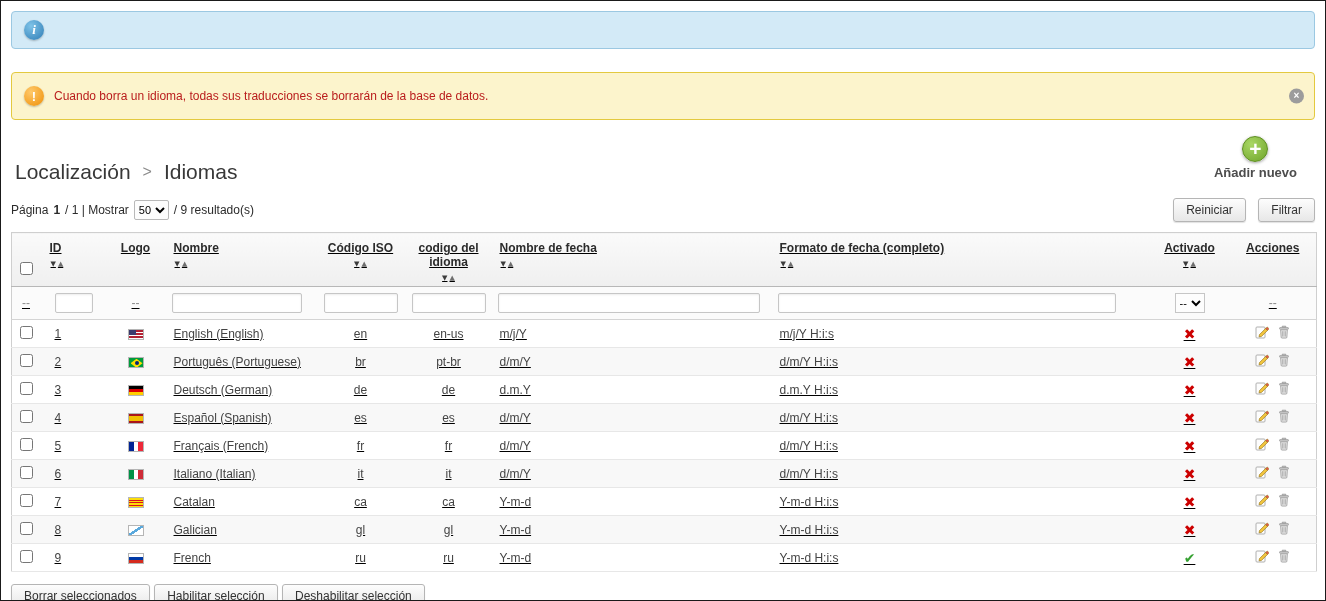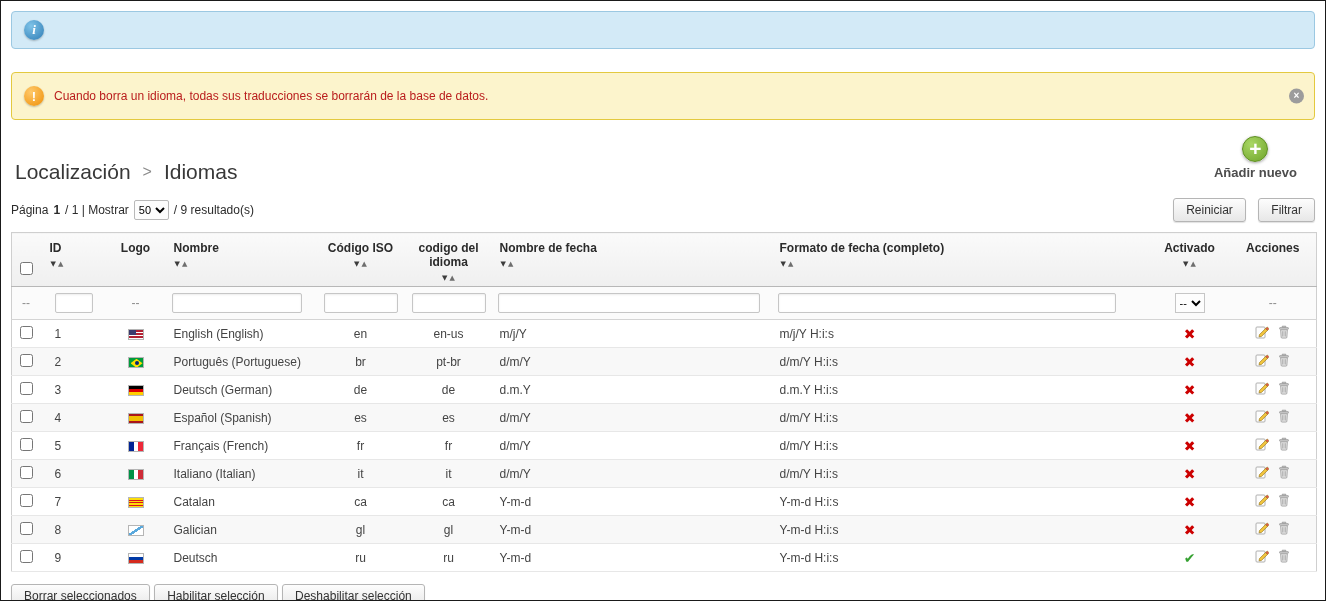--- a/index.html
+++ b/index.html
@@ -35,21 +35,21 @@
   
   .toolbar{ display:flex; justify-content:space-between; align-items:center; padding:2px 10px 10px; }
   .pagination{ font-size:12px; color:#2b2b2b; display:flex; align-items:center; gap:5px; }
   .pagination select{ font-size:11px; height:20px; border:1px solid #b9b9b9; background:#fdfdfd; border-radius:2px; }
   .btn{ font-size:12px; color:#333; padding:4px 12px; border:1px solid #b5b5b5; border-radius:3px;
         background:linear-gradient(#fdfdfd,#e7e7e7); box-shadow:0 1px 1px rgba(0,0,0,.12); cursor:pointer;
         font-family:"Liberation Sans",sans-serif; }
   .toolbar .btn{ margin-left:8px; }
 
   
-  table{ width:1306px; margin:0 10px; border-collapse:collapse; table-layout:fixed; border:1px solid #cfcfcf; background:#fff; }
+  table{ width:1306px; margin:0 10px; border-collapse:collapse; table-layout:fixed; border:1px solid #cfcfcf; background:#fff;text-decoration:underline; }
   thead th{ background:linear-gradient(#fafafa,#efefef); border-bottom:1px solid #b7b7b7; font-size:12px; font-weight:bold;
             color:#2b2b2b; padding:8px 8px 4px; vertical-align:top; text-align:left; }
   th.c-check{ text-align:center; vertical-align:bottom; padding-bottom:8px; }
   th.c-logo, th.c-iso, th.c-code, th.c-active, th.c-actions{ text-align:center; }
   .sort{ margin-top:3px; line-height:8px; cursor:pointer; font-family:"DejaVu Sans",sans-serif; }
   .sort span{ font-size:7px; padding:0 1px; }
   .sd::before{ content:"▼"; color:#3c3c3c; }
   .su::before{ content:"▲"; color:#6e6e6e; }
   th.c-iso .sort, th.c-code .sort, th.c-active .sort{ text-align:center; }
 
@@ -364,21 +364,21 @@
                 <path d="M5.2 1.2h3.6v1.2H5.2z" fill="#cfcfcf" stroke="#909090" stroke-width="0.7"></path>
                 <rect x="2.6" y="2.6" width="8.8" height="1.6" rx="0.4" fill="#d8d8d8" stroke="#909090" stroke-width="0.7"></rect>
                 <path d="M3.6 4.8h6.8l-.5 7.4a1 1 0 0 1-1 .9H5.1a1 1 0 0 1-1-.9z" fill="#e3e3e3" stroke="#909090" stroke-width="0.7"></path>
                 <path d="M5.5 6.2v5.3M7 6.2v5.3M8.5 6.2v5.3" stroke="#a5a5a5" stroke-width="0.7" fill="none"></path>
               </svg></span></td>
         </tr>
         <tr class="odd">
           <td class="c-check"><input type="checkbox" style=""></td>
           <td class="c-id">9</td>
           <td class="c-logo"><span class="flag flag-ru"></span></td>
-          <td class="c-name">Deutsch</td>
+          <td class="c-name">French</td>
           <td class="c-iso">ru</td>
           <td class="c-code">ru</td>
           <td class="c-date">Y-m-d</td>
           <td class="c-datefull">Y-m-d H:i:s</td>
           <td class="c-active"><span class="st-yes"></span></td>
           <td class="c-actions"><span class="act"><svg width="14" height="14" viewBox="0 0 14 14">
                 <rect x="1" y="2" width="9" height="11" rx="1" fill="#fdfdfd" stroke="#b0b0b0"></rect>
                 <path d="M4 11.8 4.5 9.6 10.6 3.5 12.5 5.4 6.4 11.5z" fill="#f3c63f" stroke="#9c7a1e" stroke-width="0.7"></path>
                 <path d="M10.6 3.5 11.7 2.4c.3-.3.8-.3 1.1 0l.8.8c.3.3.3.8 0 1.1L12.5 5.4z" fill="#e2574c" stroke="#9c7a1e" stroke-width="0.7"></path>
               </svg></span><span class="act"><svg width="14" height="14" viewBox="0 0 14 14">

